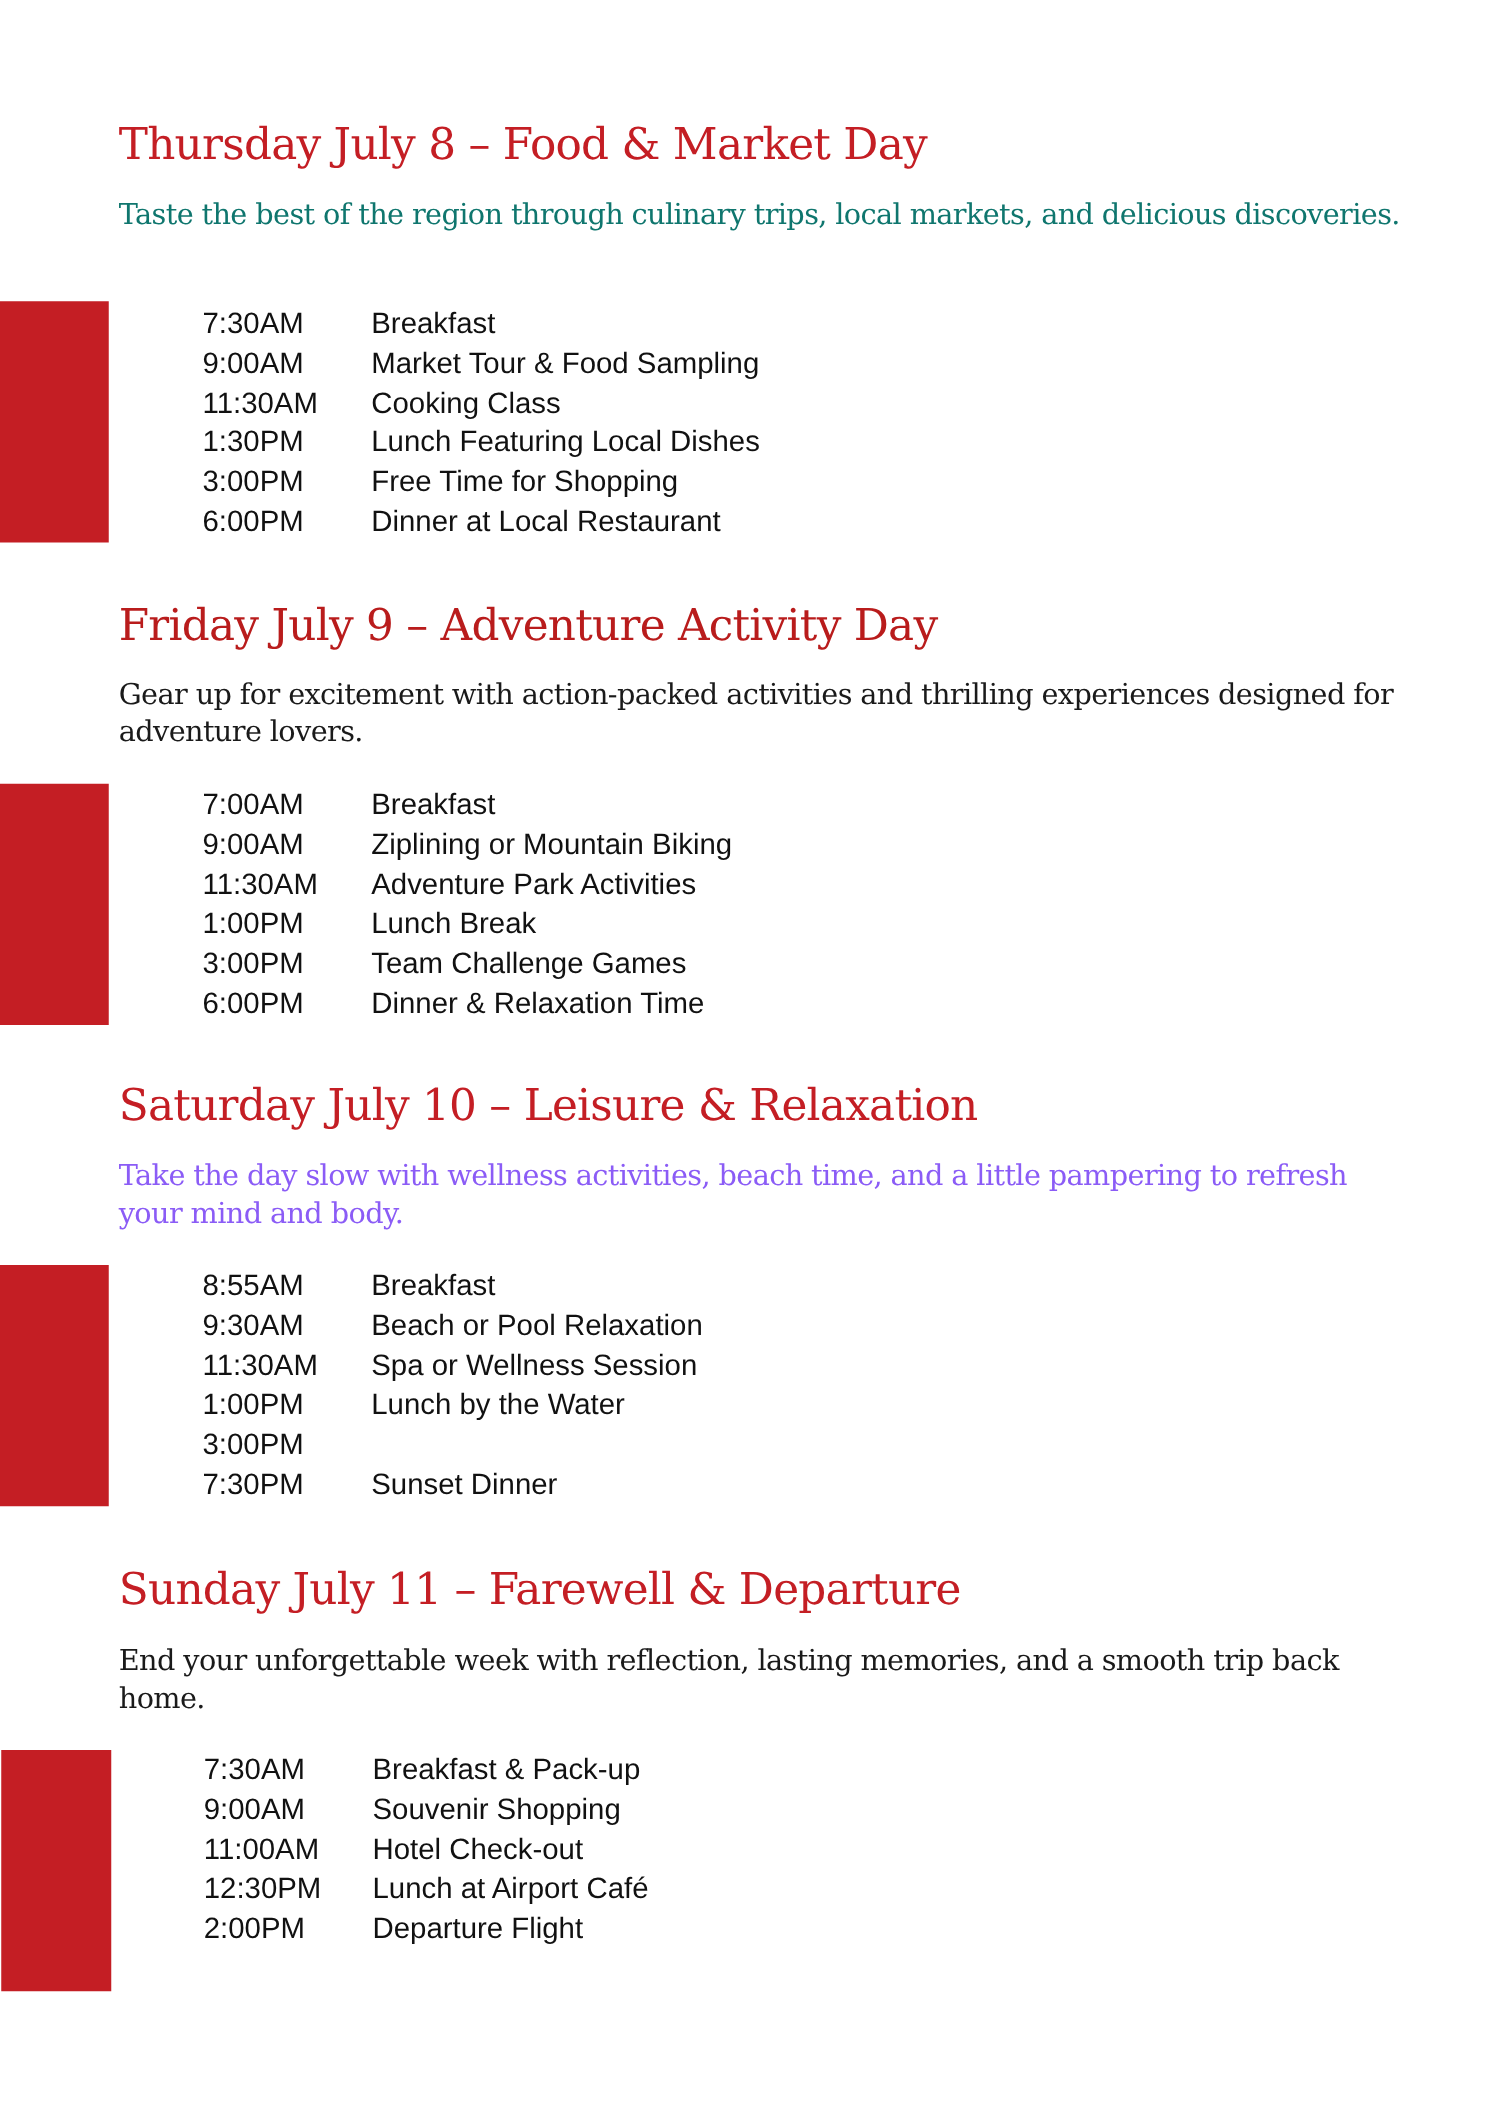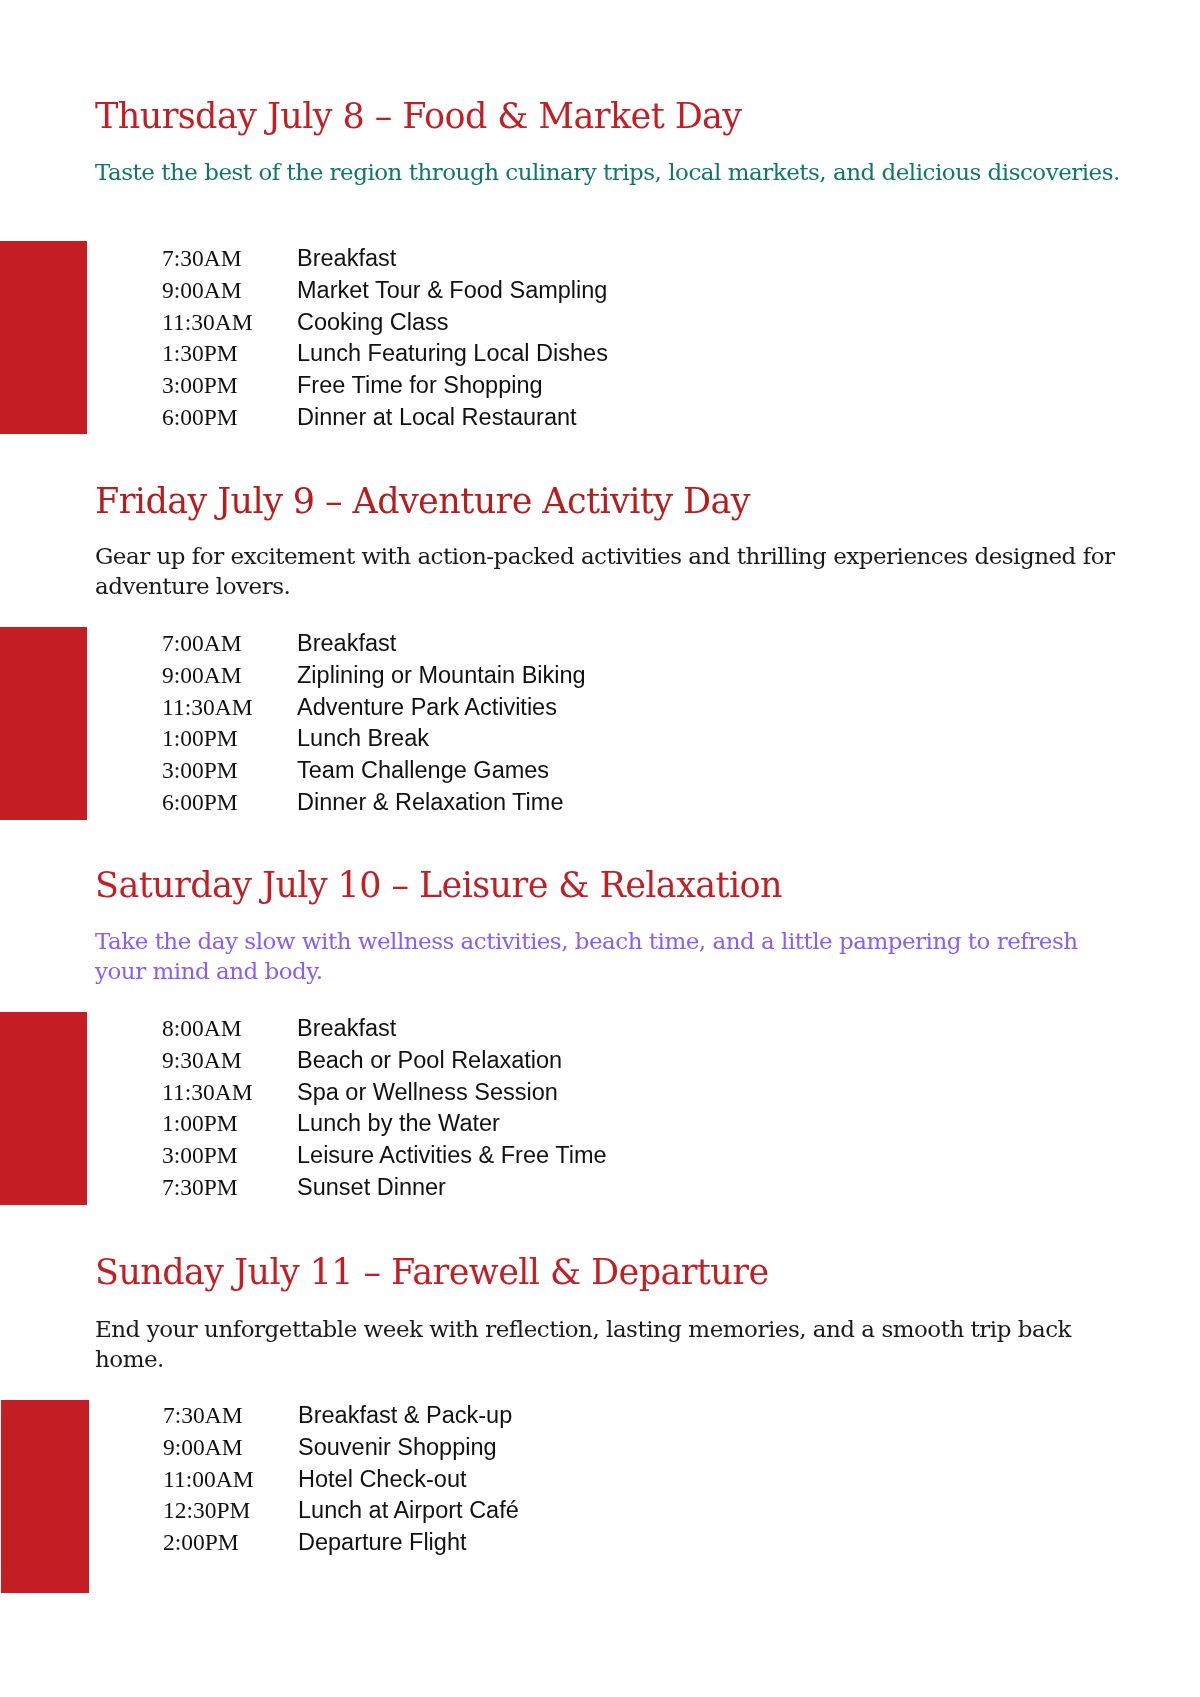--- a/index.html
+++ b/index.html
@@ -16,21 +16,21 @@
     font-family: "DejaVu Serif", "Liberation Serif", serif;
     font-size: 23px; line-height: 30px; color: #1a1a1a; letter-spacing: -0.5px;
   }
   .red-block { position: absolute; left: 0; width: 87px; height: 193px; }
   .schedule { position: absolute; left: 162px; margin: 0; padding: 0; list-style: none; }
   .schedule li {
     height: 31.8px; line-height: 31.8px; display: flex;
     font-family: "Liberation Sans", "DejaVu Sans", sans-serif;
     font-size: 23.5px; color: #111111;
   }
-  .time { width: 135px; display: inline-block; font-family: Liberation Serif, serif; }
+  .time { width: 135px; display: inline-block; }
   .act { display: inline-block; }
 </style>
 </head>
 <body>
 
 <section class="section" style="top:0;">
   <h2 class="day-title" style="top: 96px; color: rgb(196, 30, 36);">Thursday July 8 – Food &amp; Market Day</h2>
   <p class="day-desc" style="top: 157px; color: #0f766e;">Taste the best of the region through culinary trips, local markets, and delicious discoveries.</p>
   <div class="red-block" style="top: 241px; background: rgb(196, 30, 36);"></div>
   <ul class="schedule" style="top:243px;">
@@ -92,38 +92,37 @@
       </li>
   </ul>
 </section>
 
 <section class="section" style="top:0;">
   <h2 class="day-title" style="top: 865px; color: rgb(196, 30, 36);">Saturday July 10 – Leisure &amp; Relaxation</h2>
   <p class="day-desc" style="top: 926px; color: #8b5cf6;">Take the day slow with wellness activities, beach time, and a little pampering to refresh your mind and body.</p>
   <div class="red-block" style="top: 1012px; background: rgb(196, 30, 36);"></div>
   <ul class="schedule" style="top:1013px;">
     <li>
-        <span class="time">8:00AM</span>
+        <span class="time">8:55AM</span>
         <span class="act">Breakfast</span>
       </li>
     <li>
         <span class="time">9:30AM</span>
         <span class="act">Beach or Pool Relaxation</span>
       </li>
     <li>
         <span class="time">11:30AM</span>
         <span class="act">Spa or Wellness Session</span>
       </li>
     <li>
         <span class="time">1:00PM</span>
         <span class="act">Lunch by the Water</span>
       </li>
     <li>
         <span class="time">3:00PM</span>
-        <span class="act">Leisure Activities &amp; Free Time</span>
       </li>
     <li>
         <span class="time">7:30PM</span>
         <span class="act">Sunset Dinner</span>
       </li>
   </ul>
 </section>
 
 <section class="section" style="top:0;">
   <h2 class="day-title" style="top: 1252px; color: rgb(196, 30, 36);">Sunday July 11 – Farewell &amp; Departure</h2>

